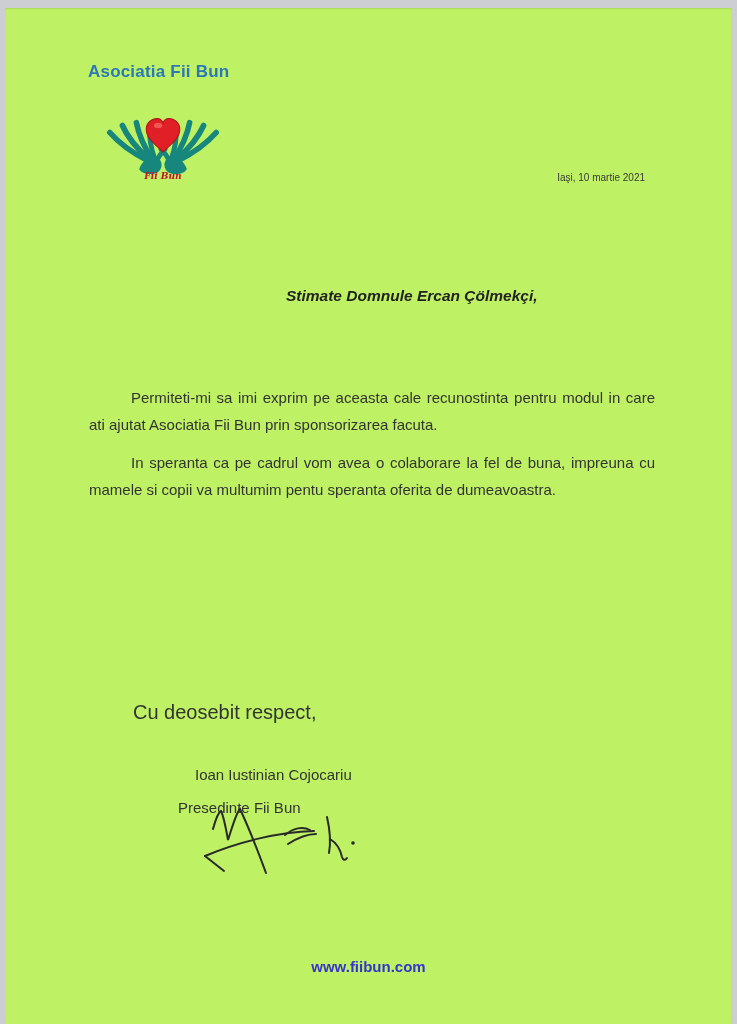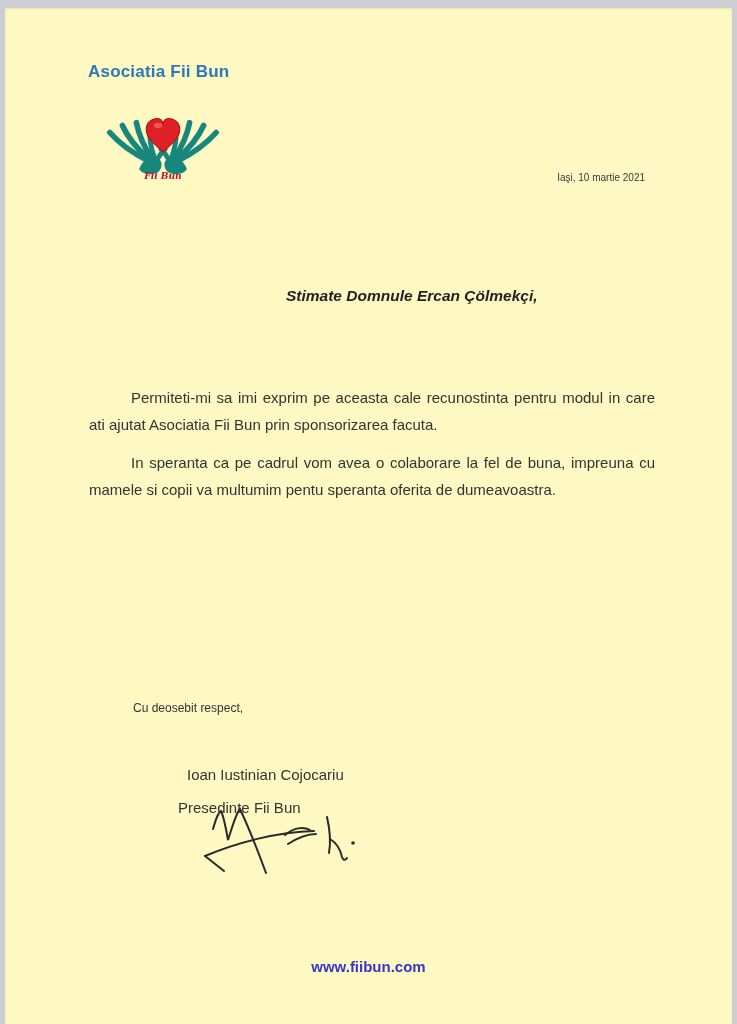--- a/index.html
+++ b/index.html
@@ -7,21 +7,21 @@
   body {
     background: #cdced3;
     font-family: "Liberation Sans", sans-serif;
     color: #2b2b2b;
     position: relative;
     overflow: hidden;
   }
   .page {
     position: absolute;
     top: 8px; left: 5px; right: 5px; bottom: 0;
-    background: #fef9c3;
+    background: #bef264;
     box-shadow: inset 0 1px 2px rgba(0,0,0,0.10);
   }
   .org-title {
     position: absolute;
     left: 83px; top: 54px;
     font-size: 17px;
     font-weight: bold;
     color: #2B78B9;
     letter-spacing: 0.2px;
   }
@@ -54,26 +54,26 @@
     font-size: 15px;
     line-height: 27px;
     text-align: justify;
     text-indent: 42px;
     color: #333;
     margin: 0 0 11px 0;
   }
   .closing {
     position: absolute;
     left: 128px; top: 693px;
-    font-size: 12px;
+    font-size: 20px;
     color: #333;
   }
   .signer-name {
     position: absolute;
-    left: 182px; top: 758px;
+    left: 190px; top: 758px;
     font-size: 15px;
     color: #333;
   }
   .signer-title {
     position: absolute;
     left: 173px; top: 791px;
     font-size: 15px;
     color: #333;
   }
   .signature {

